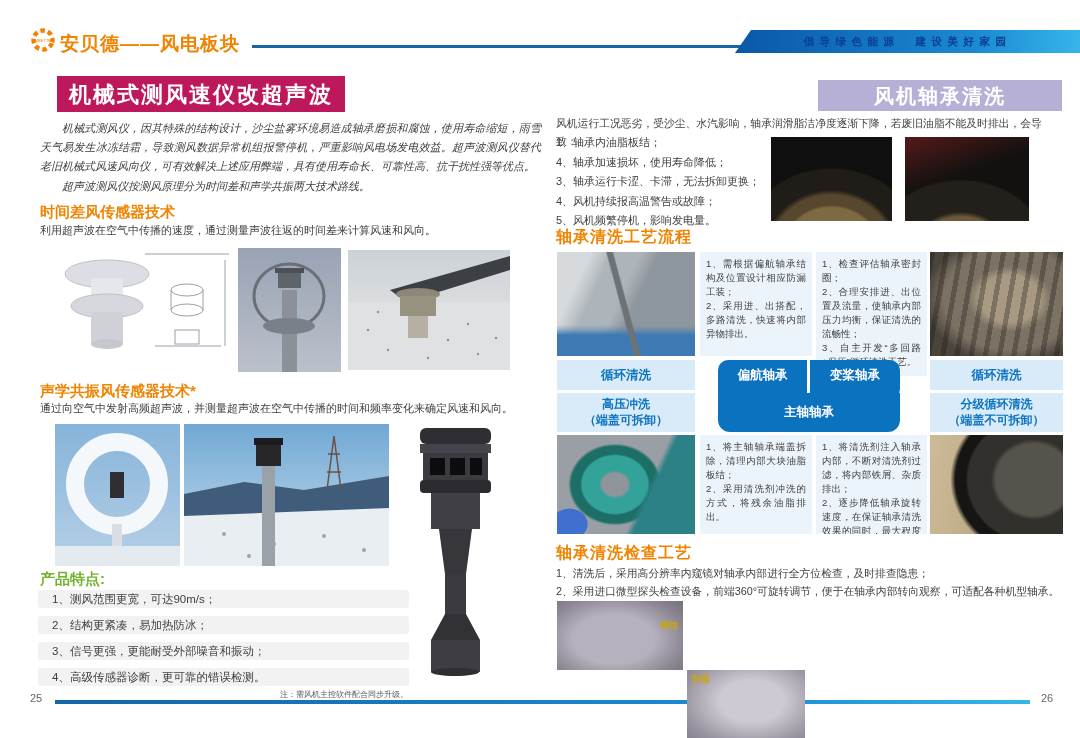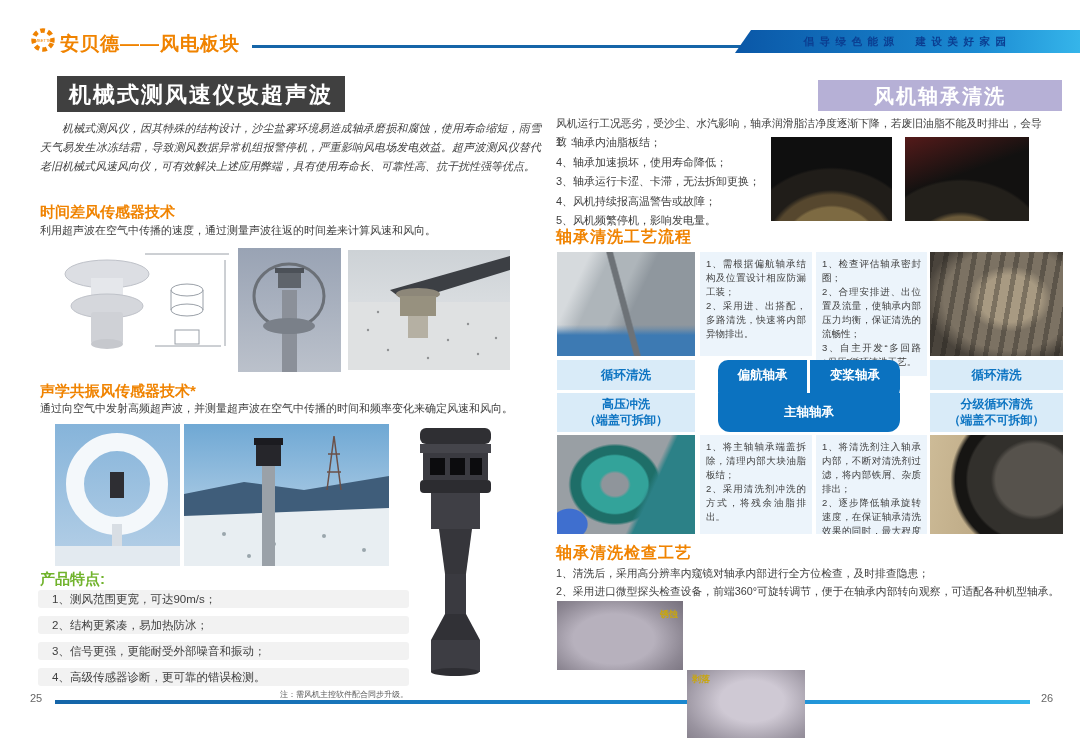--- a/index.html
+++ b/index.html
@@ -8,21 +8,21 @@
   .abs{position:absolute;}
   
   .brand{left:60px;top:31px;font-size:19px;font-weight:bold;color:#f08300;letter-spacing:1px;}
   .hline{left:252px;top:45px;width:492px;height:3px;background:#1565a8;}
   .banner{left:735px;top:30px;width:345px;height:23px;
           background:linear-gradient(90deg,#0a57a7,#1b8ad2 70%,#35b5ea);
           clip-path:polygon(16px 0,100% 0,100% 100%,0 100%);
           text-align:center;line-height:23px;font-size:10.5px;font-weight:bold;
           color:#0b3e91;letter-spacing:5.5px;}
   
-  .green-title{left:57px;top:76px;width:288px;height:36px;background:#404040;color:#fff;
+  .green-title{left:57px;top:76px;width:288px;height:36px;background:#be185d;color:#fff;
           font-size:22px;font-weight:bold;text-align:center;line-height:37px;letter-spacing:2px;}
   .purple-title{left:818px;top:72px;width:244px;height:31px;background:#b6b0d6;color:#fff;
           font-size:20px;font-weight:bold;text-align:center;line-height:32px;letter-spacing:2px;margin-top:8px;}
   
   .para{font-size:11px;line-height:19px;text-align:justify;text-indent:22px;color:#3e3e3e;font-style:italic;}
   .sec-title{font-size:15px;font-weight:bold;color:#f08300;}
   .sec-title-lg{font-size:16px;font-weight:bold;color:#f08300;letter-spacing:1px;}
   .desc{font-size:11px;color:#3e3e3e;}
   .green-sub{font-size:15px;font-weight:bold;color:#71b32c;}
   .feat-item{left:38px;width:357px;height:18px;background:#f2f2f2;border-radius:3px;
@@ -77,20 +77,21 @@
     <circle cx="14" cy="14" r="9.5" fill="none" stroke="#ef8200" stroke-width="4.5" stroke-dasharray="4.5 3.2" transform="rotate(20 14 14)"></circle>
     <text x="14" y="16" font-size="4" fill="#ef8200" text-anchor="middle">AMBETTER</text>
   </svg>
   <div class="abs brand">安贝德——风电板块</div>
   <div class="abs hline"></div>
   <div class="abs banner">倡导绿色能源　建设美好家园</div>
 
   <div class="abs green-title">机械式测风速仪改超声波</div>
 
   <div class="abs para" style="left:40px;top:119px;width:501px">机械式测风仪，因其特殊的结构设计，沙尘盐雾环境易造成轴承磨损和腐蚀，使用寿命缩短，雨雪天气易发生冰冻结霜，导致测风数据异常机组报警停机，严重影响风电场发电效益。超声波测风仪替代老旧机械式风速风向仪，可有效解决上述应用弊端，具有使用寿命长、可靠性高、抗干扰性强等优点。</div>
+  <div class="abs para" style="left:40px;top:177px;width:501px">超声波测风仪按测风原理分为时间差和声学共振两大技术路线。</div>
 
   <div class="abs sec-title" style="left:40px;top:203px">时间差风传感器技术</div>
   <div class="abs desc" style="left:40px;top:223px;width:501px">利用超声波在空气中传播的速度，通过测量声波往返的时间差来计算风速和风向。</div>
 
   <svg class="abs ph" style="left:55px;top:248px" width="180" height="124" viewBox="0 0 180 124">
     <rect width="180" height="124" fill="#ffffff"></rect>
     <ellipse cx="52" cy="26" rx="42" ry="14" fill="#dcdee3" stroke="#bfc2c9"></ellipse>
     <rect x="36" y="30" width="32" height="24" fill="#e5e7eb"></rect>
     <ellipse cx="52" cy="58" rx="36" ry="12" fill="#d5d7dc" stroke="#bfc2c9"></ellipse>
     <rect x="36" y="64" width="32" height="32" rx="3" fill="#cfd1d6"></rect>
@@ -252,19 +253,19 @@
 2、采用清洗剂冲洗的方式，将残余油脂排出。</div>
   <div class="abs flow-txt" style="left:816px;top:435px;width:111px;height:99px">1、将清洗剂注入轴承内部，不断对清洗剂过滤，将内部铁屑、杂质排出；
 2、逐步降低轴承旋转速度，在保证轴承清洗效果的同时，最大程度的减少滚子与滚道间的磨损。</div>
   <div class="abs ph mainph2" style="left:930px;top:435px;width:133px;height:99px"></div>
 
   <div class="abs sec-title-lg" style="left:556px;top:543px">轴承清洗检查工艺</div>
   <div class="abs ins-line" style="left:556px;top:564px;width:507px">1、清洗后，采用高分辨率内窥镜对轴承内部进行全方位检查，及时排查隐患；</div>
   <div class="abs ins-line" style="left:556px;top:582px;width:507px">2、采用进口微型探头检查设备，前端360°可旋转调节，便于在轴承内部转向观察，可适配各种机型轴承。</div>
 
   <div class="abs ph endo e1" style="left:557px;top:601px;width:126px;height:69px">
-    <span class="elabel" style="right:5px;top:8px">锈蚀</span>
+    <span class="elabel" style="right:5px;top:19px">锈蚀</span>
   </div>
   <div class="abs ph endo e2" style="left:687px;top:601px;width:118px;height:69px">
     <span class="elabel" style="left:5px;top:4px">剥落</span>
   </div>
 
 </div>
 
 </body></html>

